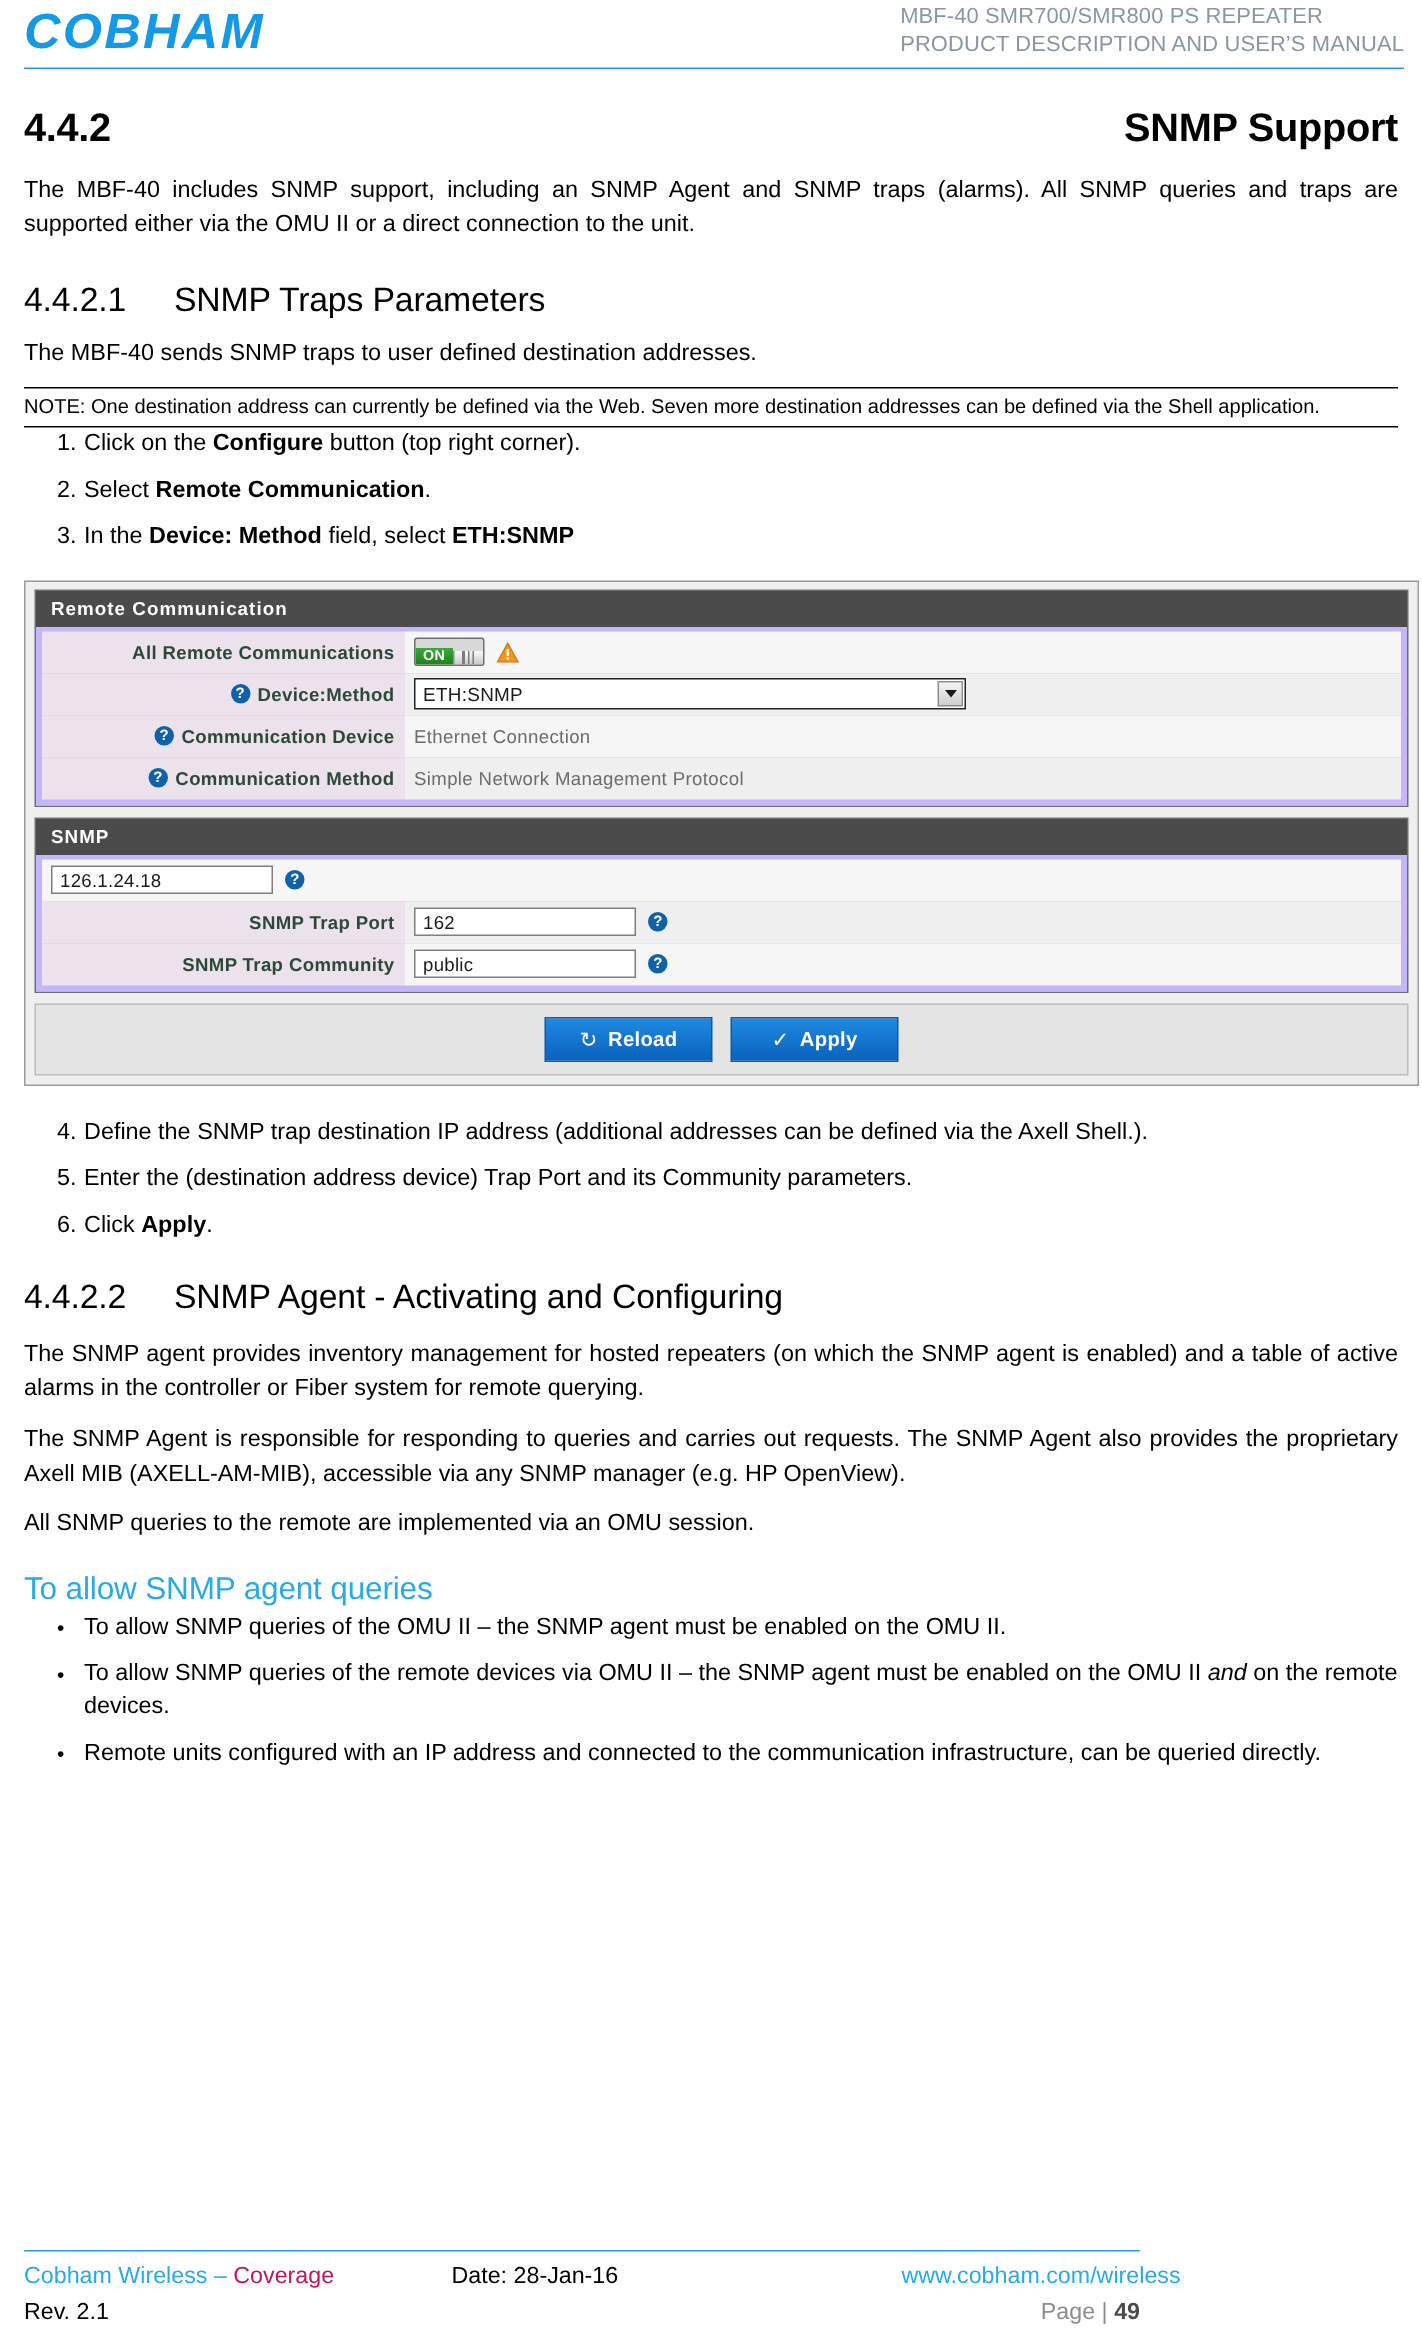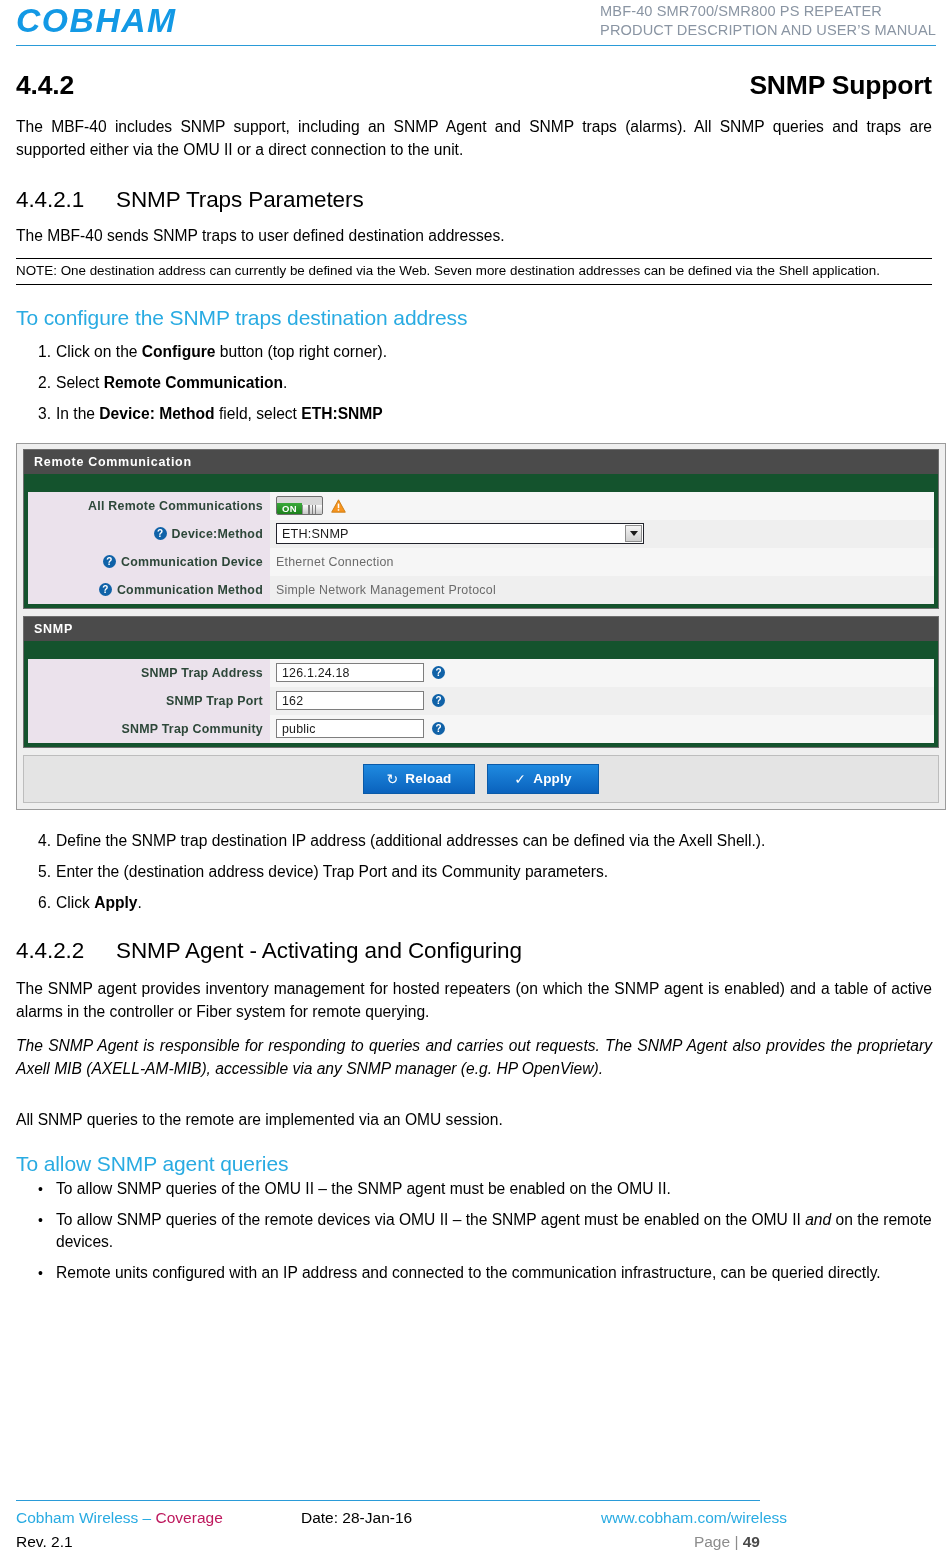--- a/index.html
+++ b/index.html
@@ -168,21 +168,21 @@
     margin-bottom: 7px;
   }
   .panel-title {
     background: #4b4b4b;
     color: #ffffff;
     font-size: 12.5px;
     font-weight: bold;
     letter-spacing: 0.7px;
     padding: 5px 0 5px 10px;
   }
-  .rows { background: #14532d; padding: 18px 4px 4px 4px; }
+  .rows { background: #c4b5fd; padding: 3px 4px 4px 4px; }
   .row {
     display: flex;
     align-items: center;
     min-height: 26px;
   }
   .row .lbl {
     flex: 0 0 242px;
     width: 242px;
     background: #ebe2ec;
     color: #2d4739;
@@ -392,21 +392,20 @@
       <span class="num">4.4.2.1</span>
       <span>SNMP Traps Parameters</span>
     </h2>
 
     <p class="body" style="margin-bottom:11px;">The MBF-40 sends SNMP traps to user defined destination addresses.</p>
 
     <div class="note-box">
       <p>NOTE: One destination address can currently be defined via the Web. Seven more destination addresses can be defined via the Shell application.</p>
     </div>
 
-    <h3 class="blue" style="margin-top:21px;margin-bottom:11px;">To configure the SNMP traps destination address</h3>
 
     <ol class="steps">
       <li>
         <span class="marker">1.</span>
         <span class="txt"><span>Click on the </span><b>Configure</b><span> button (top right corner).</span></span>
       </li>
       <li>
         <span class="marker">2.</span>
         <span class="txt"><span>Select </span><b>Remote Communication</b><span>.</span></span>
       </li>
@@ -479,21 +478,20 @@
           </div>
 
         </div>
       </div>
 
       <div class="panel">
         <div class="panel-title">SNMP</div>
         <div class="rows">
 
           <div class="row">
-            <div class="lbl">SNMP Trap Address</div>
             <div class="val">
               <span class="textbox">126.1.24.18</span>
               <span class="help-icon">?</span>
             </div>
           </div>
 
           <div class="row alt">
             <div class="lbl">SNMP Trap Port</div>
             <div class="val">
               <span class="textbox">162</span>
@@ -539,21 +537,21 @@
         <span class="txt"><span>Click </span><b>Apply</b><span>.</span></span>
       </li>
     </ol>
 
     <h2 class="sec" style="margin-top:24px;margin-bottom:13px;">
       <span class="num">4.4.2.2</span>
       <span>SNMP Agent - Activating and Configuring</span>
     </h2>
 
     <p class="body" style="margin-bottom:11px;">The SNMP agent provides inventory management for hosted repeaters (on which the SNMP agent is enabled) and a table of active alarms in the controller or Fiber system for remote querying.</p>
-    <p class="body" style="margin-bottom:28px;font-style:italic;">The SNMP Agent is responsible for responding to queries and carries out requests. The SNMP Agent also provides the proprietary Axell MIB (AXELL-AM-MIB), accessible via any SNMP manager (e.g. HP OpenView).</p>
+    <p class="body" style="margin-bottom:10px;">The SNMP Agent is responsible for responding to queries and carries out requests. The SNMP Agent also provides the proprietary Axell MIB (AXELL-AM-MIB), accessible via any SNMP manager (e.g. HP OpenView).</p>
     <p class="body" style="margin-bottom:0;">All SNMP queries to the remote are implemented via an OMU session.</p>
 
     <h3 class="blue" style="margin-top:21px;margin-bottom:2px;">To allow SNMP agent queries</h3>
 
     <ul class="bullets">
       <li>
         <span class="marker">•</span>
         <span class="txt">To allow SNMP queries of the OMU II – the SNMP agent must be enabled on the OMU II.</span>
       </li>
       <li>

